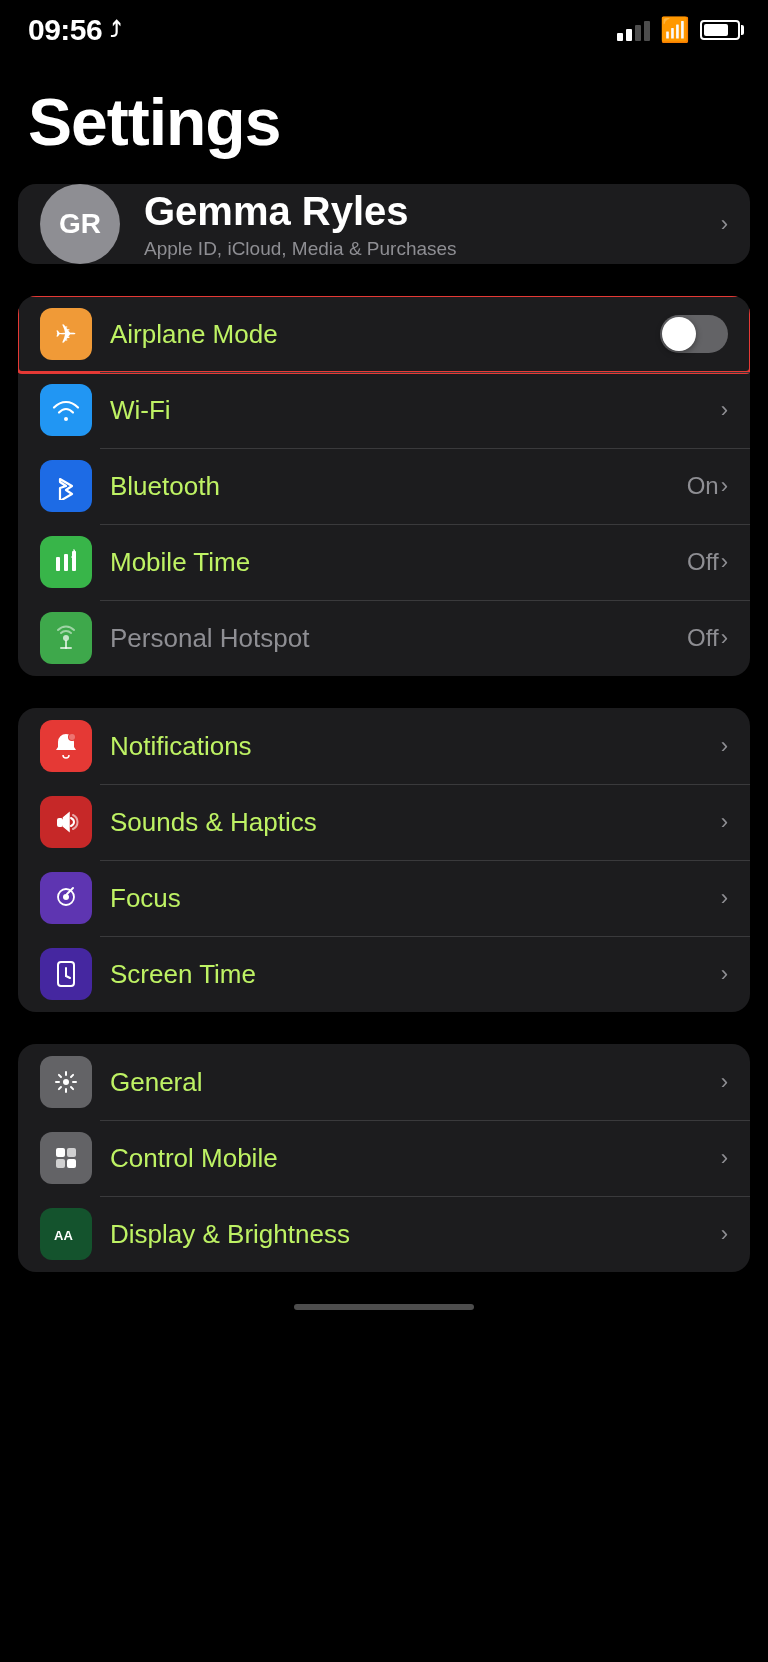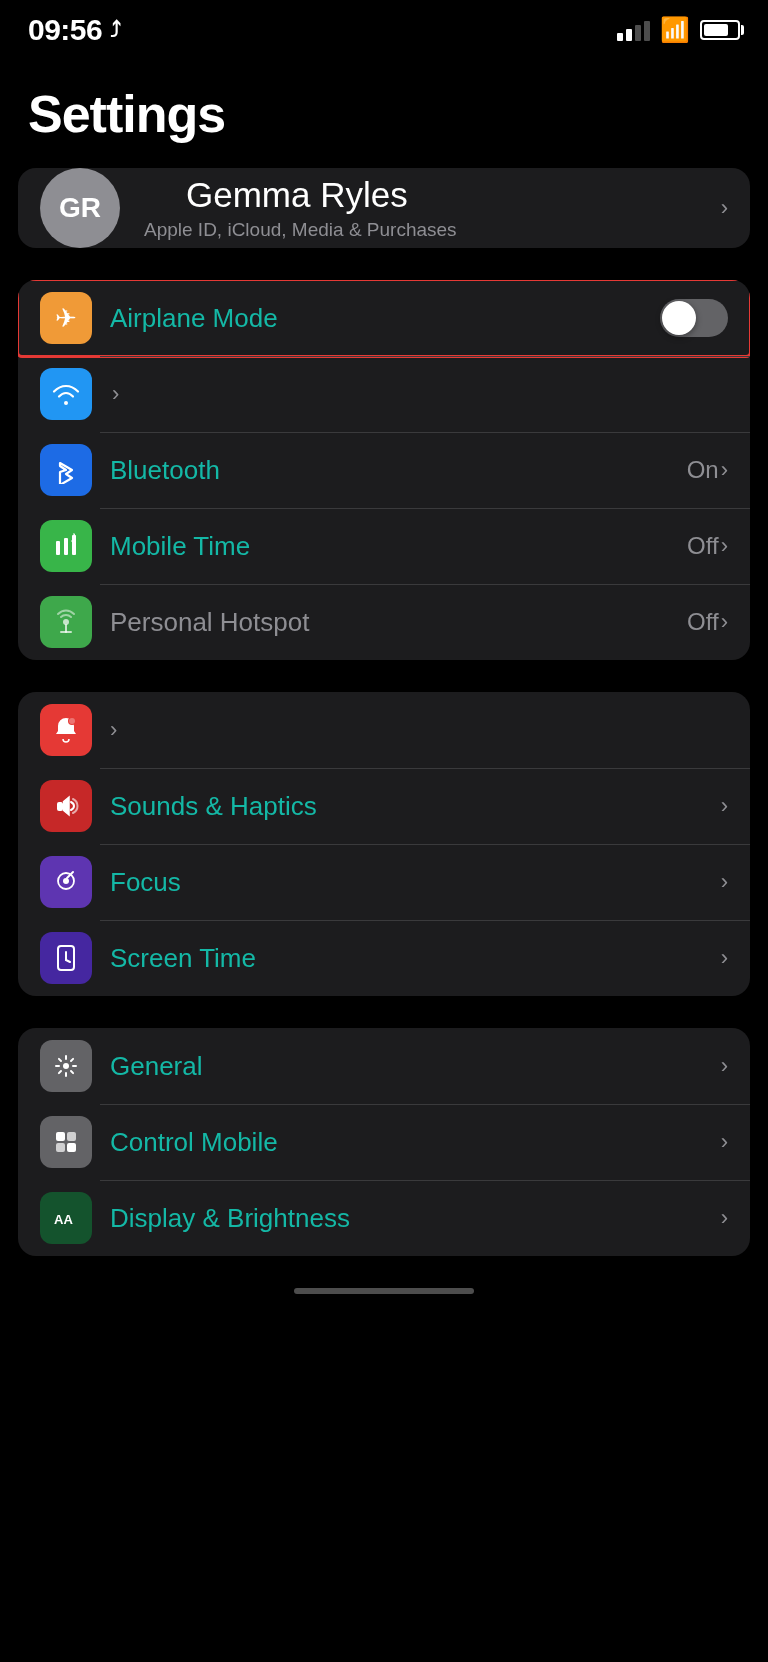--- a/index.html
+++ b/index.html
@@ -71,21 +71,21 @@
     }
     .battery-fill {
       background: #fff;
       height: 100%;
       width: 75%;
       border-radius: 2px;
     }
 
     
     .page-title {
-      font-size: 52px;
+      font-size: 66px;
       font-weight: 700;
       padding: 30px 28px 24px 28px;
       letter-spacing: -1px;
     }
 
     
     .settings-card {
       background: #1c1c1e;
       border-radius: 18px;
       margin: 0 18px 32px 18px;
@@ -110,24 +110,23 @@
       justify-content: center;
       font-size: 28px;
       font-weight: 600;
       color: #fff;
       flex-shrink: 0;
     }
     .profile-info {
       flex: 1;
     }
     .profile-name {
-      font-size: 35px;
-      font-weight: 400;
+      font-size: 40px;
+      font-weight: 700;
       margin-bottom: 4px;
-      margin-left: 42px;
     }
     .profile-subtitle {
       font-size: 19px;
       color: #8e8e93;
     }
     .chevron {
       color: #8e8e93;
       font-size: 22px;
     }
 
@@ -173,21 +172,21 @@
     .icon-blue { background: #2196F3; }
     .icon-blue-dark { background: #1565C0; }
     .icon-green { background: #4caf50; }
     .icon-red { background: #f44336; }
     .icon-gray { background: #636366; }
 
     .row-label {
       flex: 1;
       font-size: 26px;
       font-weight: 400;
-      color: #14b8a6;
+      color: #bef264;
     }
     .row-label.dimmed {
       color: #8e8e93;
     }
     .row-value {
       font-size: 24px;
       color: #8e8e93;
       margin-right: 2px;
     }
 
@@ -269,20 +268,21 @@
   </div>
 
   <div class="settings-row">
     <div class="row-icon icon-blue" style="font-size:22px;">
       <svg width="28" height="22" viewBox="0 0 28 22" fill="none">
         <path d="M14 18a2 2 0 1 1 0 4 2 2 0 0 1 0-4z" fill="white"></path>
         <path d="M7 13.5C9.2 11.2 11.5 10 14 10s4.8 1.2 7 3.5" stroke="white" stroke-width="2.2" stroke-linecap="round" fill="none"></path>
         <path d="M2 8.5C5.5 5 9.5 3 14 3s8.5 2 12 5.5" stroke="white" stroke-width="2.2" stroke-linecap="round" fill="none"></path>
       </svg>
     </div>
+    <span class="row-label">Wi-Fi</span>
     <span class="row-value"></span>
     <span class="chevron">›</span>
   </div>
 
   <div class="settings-row">
     <div class="row-icon icon-blue-dark" style="background:#1d6be5;">
       <svg width="22" height="28" viewBox="0 0 22 28" fill="none">
         <path d="M5 7l12 7-6 4 6 4-12 7V16l6-2-6-4V7z" stroke="white" stroke-width="2.2" stroke-linejoin="round" fill="none"></path>
       </svg>
     </div>
@@ -326,20 +326,21 @@
 
   <div class="settings-row">
     <div class="row-icon icon-red" style="background:#e53935;">
       <svg width="26" height="28" viewBox="0 0 26 28" fill="none">
         <path d="M13 2a8 8 0 0 1 8 8v5l2 3H3l2-3V10a8 8 0 0 1 8-8z" fill="white"></path>
         <path d="M10 23a3 3 0 0 0 6 0" stroke="white" stroke-width="1.5" fill="none"></path>
         <circle cx="19" cy="5" r="4" fill="#e53935"></circle>
         <circle cx="19" cy="5" r="3" fill="white" opacity="0.3"></circle>
       </svg>
     </div>
+    <span class="row-label">Notifications</span>
     <span class="chevron">›</span>
   </div>
 
   <div class="settings-row">
     <div class="row-icon" style="background:#c62828;">
       <svg width="26" height="26" viewBox="0 0 26 26" fill="none">
         <rect x="4" y="9" width="6" height="9" rx="2" fill="white"></rect>
         <path d="M10 9l6-5v18l-6-5" stroke="white" stroke-width="1.5" fill="white"></path>
         <path d="M18 9c2 1 3 2.5 3 4s-1 3-3 4" stroke="white" stroke-width="2" stroke-linecap="round" fill="none"></path>
         <path d="M20 6c3 1.5 4.5 4 4.5 7s-1.5 5.5-4.5 7" stroke="white" stroke-width="2" stroke-linecap="round" fill="none" opacity="0.6"></path>

